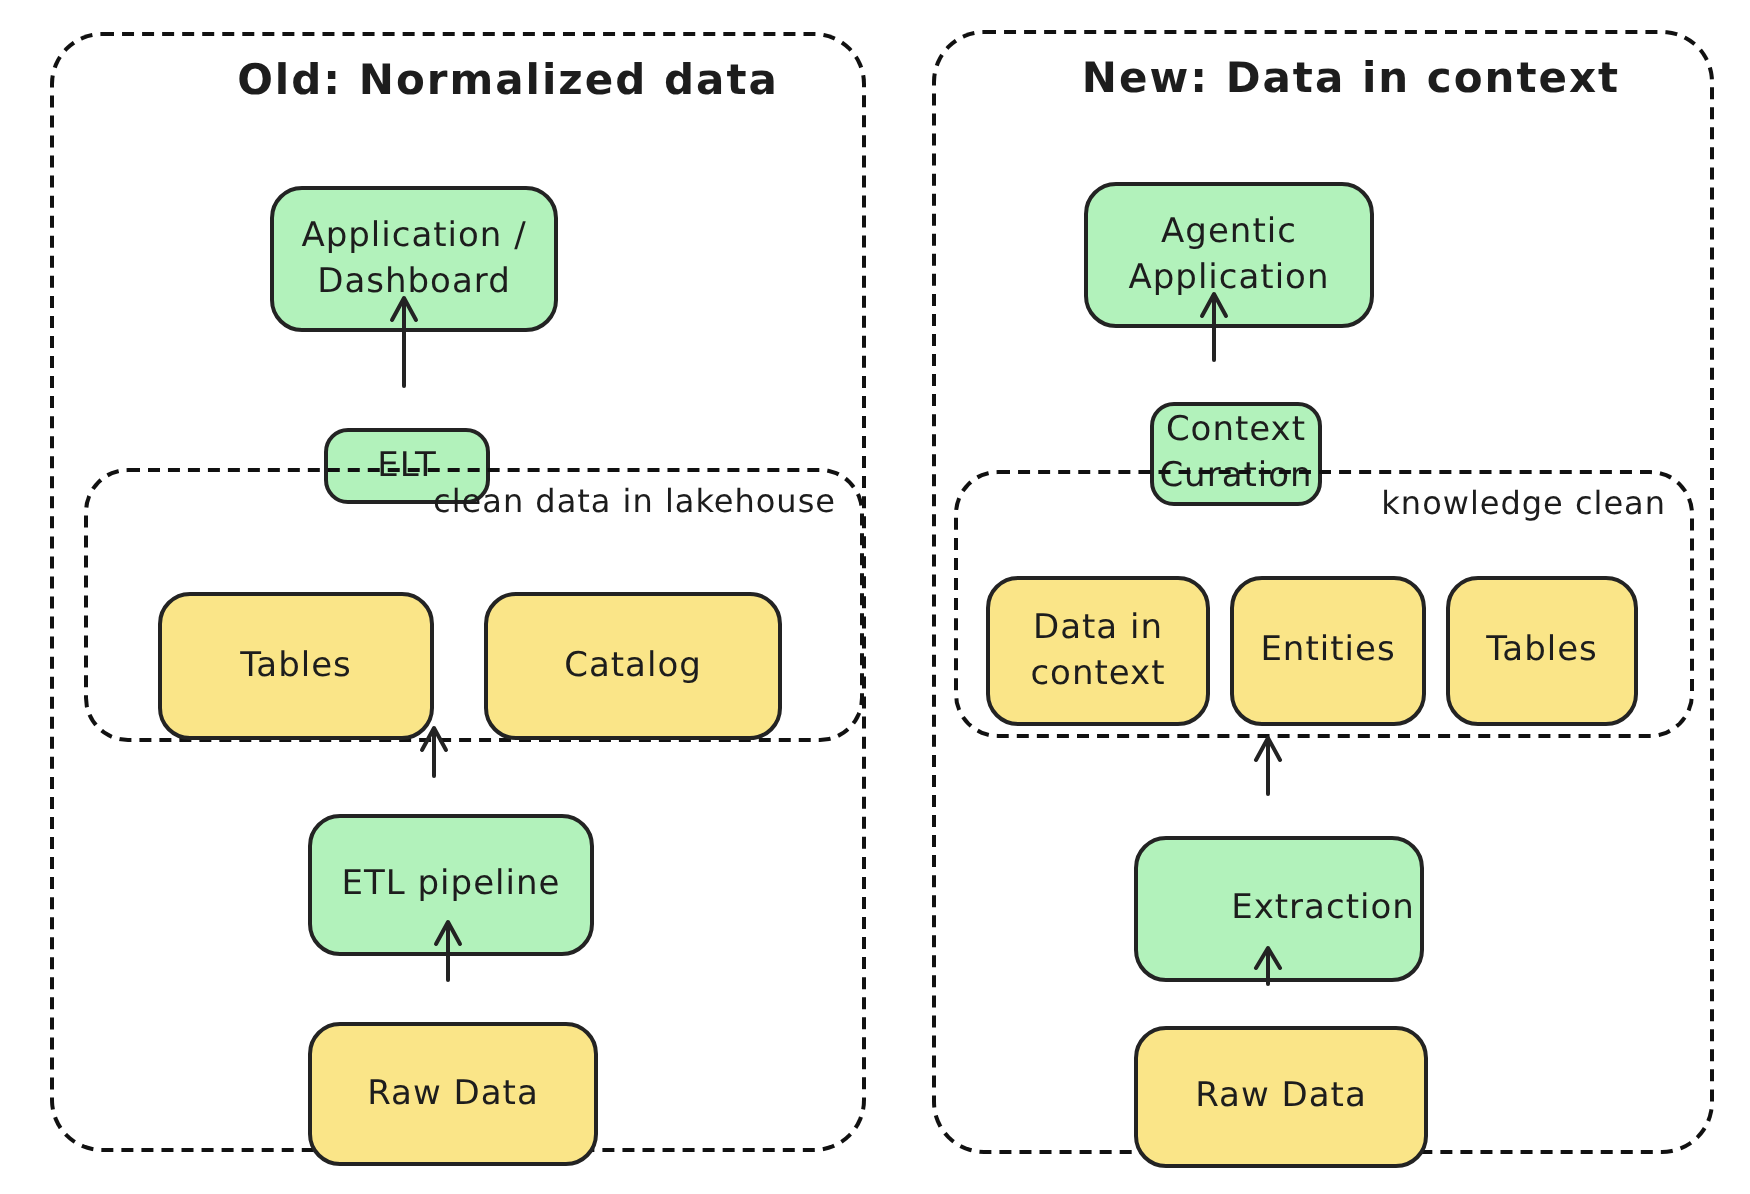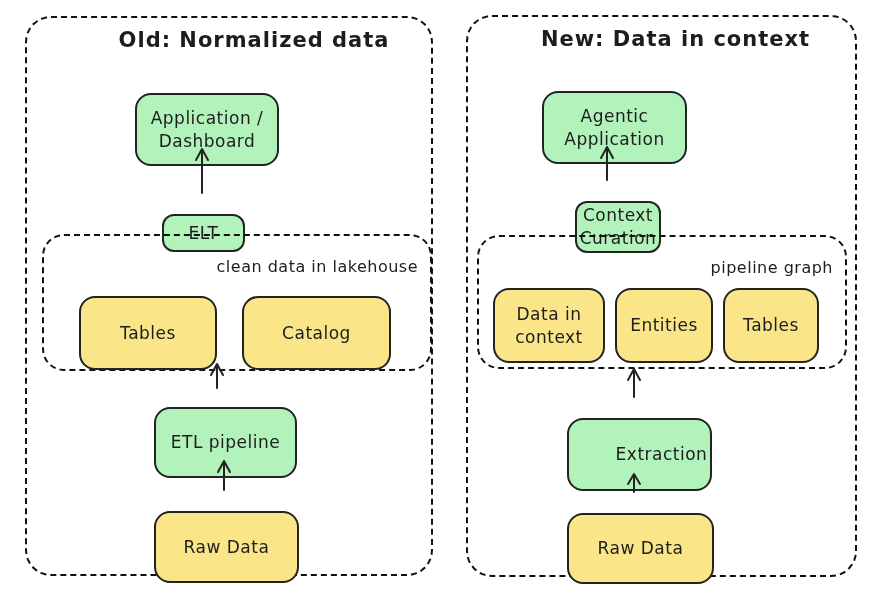--- a/index.html
+++ b/index.html
@@ -58,21 +58,20 @@
     border-radius:22px;
     background:transparent;
   }
   .group-label{
     position:absolute;
     top:5px;
     right:12px;
     font-size:16px;
     letter-spacing:0.5px;
     white-space:nowrap;
-    margin-top:16px;
   }
   .arrow{position:absolute;overflow:visible;}
   .arrow line,.arrow polyline{
     stroke:var(--stroke);
     stroke-width:2;
     fill:none;
     stroke-linecap:round;
     stroke-linejoin:round;
   }
 </style>
@@ -121,21 +120,21 @@
 
   <svg class="arrow" style="left:131px;top:128px;" width="16" height="37">
     <line x1="8" y1="35" x2="8" y2="3"></line>
     <polyline points="2,13 8,2 14,13"></polyline>
   </svg>
 
   <div class="node green" style="left:107px;top:165px;width:86px;height:52px;border-radius:12px;">Context
 Curation</div>
 
   <div class="group" style="left:9px;top:218px;width:370px;height:134px;">
-    <div class="group-label">pipeline graph</div>
+    <div class="group-label">knowledge clean</div>
     <div class="node yellow" style="left:136px;top:32px;width:98px;height:75px;">Entities</div>
     <div class="node yellow" style="left:14px;top:32px;width:112px;height:75px;">Data in
 context</div>
     <div class="node yellow" style="left:244px;top:32px;width:96px;height:75px;">Tables</div>
   </div>
 
   <svg class="arrow" style="left:158px;top:350px;" width="16" height="32">
     <line x1="8" y1="30" x2="8" y2="3"></line>
     <polyline points="2,13 8,2 14,13"></polyline>
   </svg>

